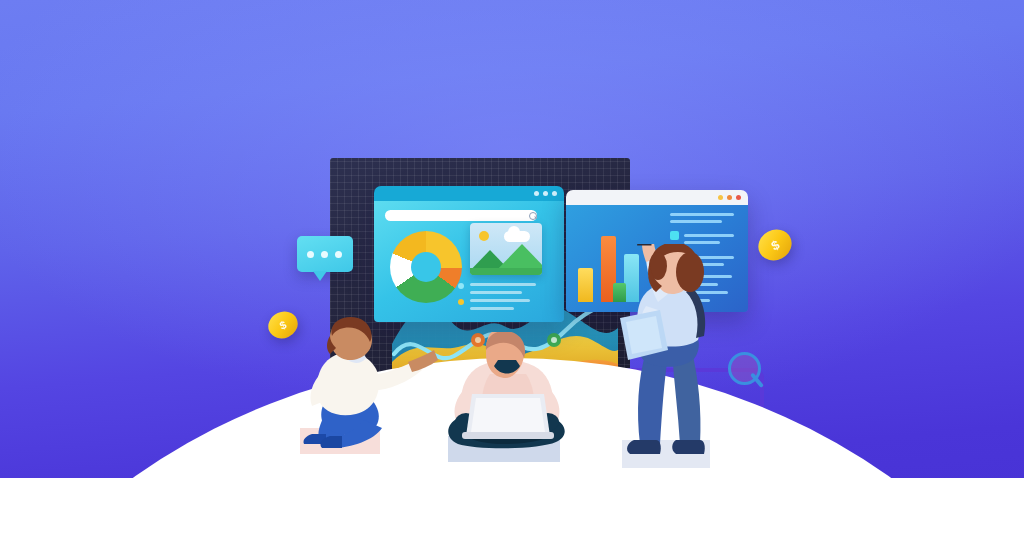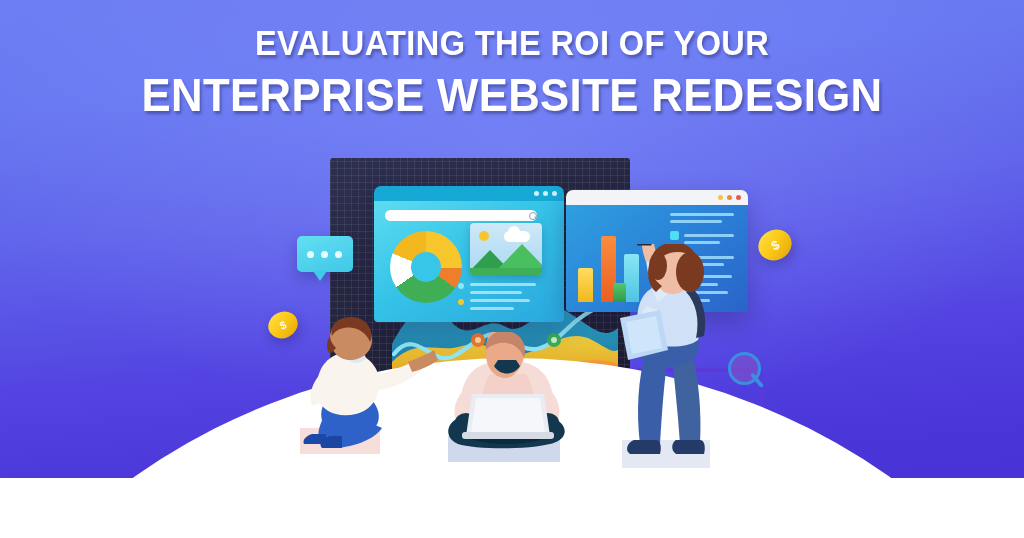--- a/index.html
+++ b/index.html
@@ -431,18 +431,14 @@
 
         <path d="M36,22 C32,4 52,-6 68,0 C82,6 86,22 80,34 C86,20 76,8 62,8 C50,8 42,14 40,24 Z" fill="#7a3a22"></path>
         <ellipse cx="74" cy="28" rx="14" ry="20" fill="#7a3a22"></ellipse>
         <ellipse cx="42" cy="22" rx="9" ry="14" fill="#7a3a22"></ellipse>
         <path d="M34,18 C30,28 32,42 40,48 L46,42 C38,36 34,28 34,18 Z" fill="#7a3a22"></path>
       </svg>
     </div>
 
   </div>
 
-  <div class="headline">
-    <span class="l1">EVALUATING THE ROI OF YOUR</span>
-    <span class="l2">ENTERPRISE WEBSITE REDESIGN</span>
-  </div>
 
 </div>
 
 </body></html>

